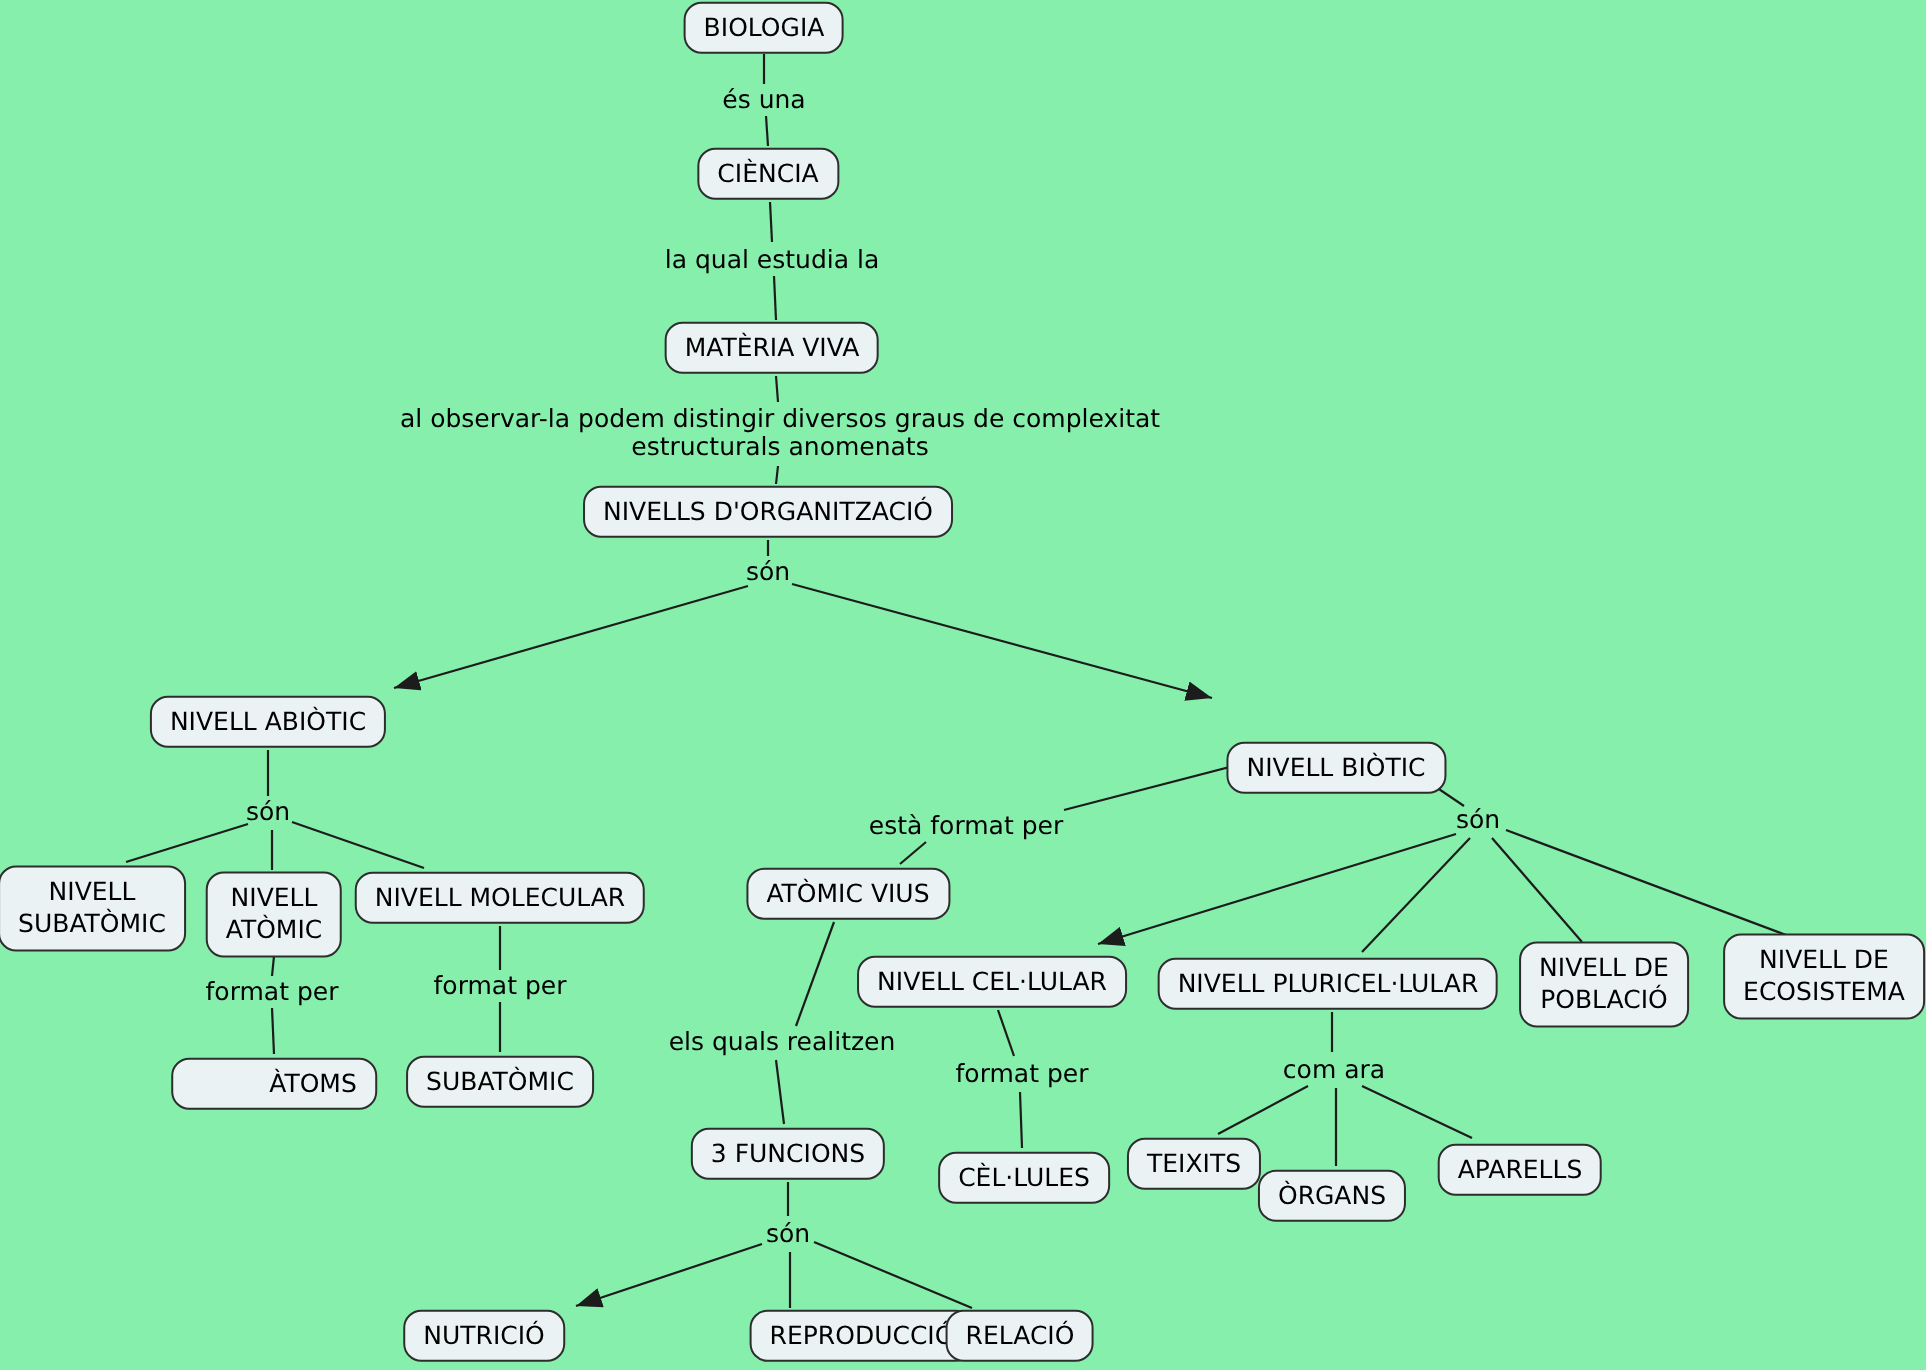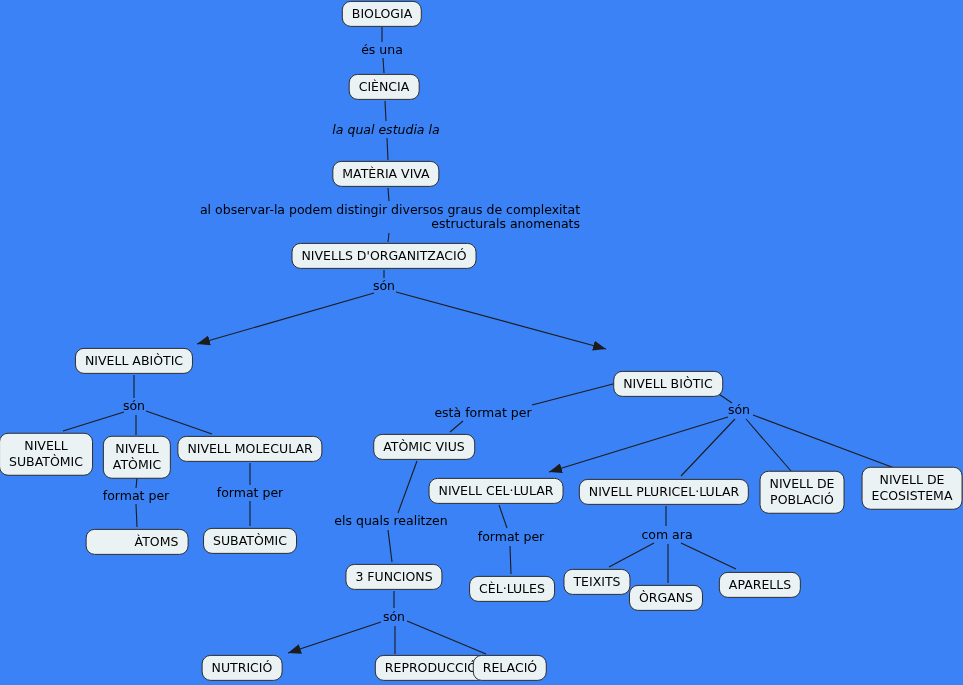--- a/index.html
+++ b/index.html
@@ -34,28 +34,28 @@
     text-align: center;
     white-space: pre-line;
     box-sizing: border-box;
   }
   .edge-label {
     position: absolute;
     transform: translate(-50%, -50%);
     font-size: 12.5px;
     line-height: 1.15;
     color: var(--text-color, #000);
-    text-align: right;
+    text-align: center;
     white-space: pre-line;
   }
 </style>
 </head>
 <body>
 
-<div id="stage" style="--node-fill: #eaf2f4; --node-border: #2d2d2d; --text-color: #000000; background: #3b82f6;">
+<div id="stage" style="--node-fill: #eaf2f4; --node-border: #2d2d2d; --text-color: #000000; background: #86efac;">
   <svg id="edge-svg" width="963" height="685" viewBox="0 0 963 685">
     <defs>
       <marker id="arrowhead" markerUnits="userSpaceOnUse" markerWidth="14" markerHeight="10" refX="13" refY="5" orient="auto">
         <path d="M0,0 L13,5 L0,10 Z" fill="#1c1c1c"></path>
       </marker>
     </defs>
     <g id="edge-group">
         <line x1="382" y1="27" x2="382" y2="42" stroke="#1c1c1c" stroke-width="1.1"></line>
         <line x1="383" y1="58" x2="384" y2="73" stroke="#1c1c1c" stroke-width="1.1"></line>
         <line x1="385" y1="101" x2="386" y2="121" stroke="#1c1c1c" stroke-width="1.1"></line>
@@ -117,21 +117,21 @@
 ECOSISTEMA</div>
       <div class="node" style="left: 394px; top: 577px;">3 FUNCIONS</div>
       <div class="node" style="left: 512px; top: 589px;">CÈL·LULES</div>
       <div class="node" style="left: 597px; top: 582px;">TEIXITS</div>
       <div class="node" style="left: 666px; top: 598px;">ÒRGANS</div>
       <div class="node" style="left: 760px; top: 585px;">APARELLS</div>
       <div class="node" style="left: 242px; top: 668px;">NUTRICIÓ</div>
       <div class="node" style="left: 395px; top: 668px; margin-left: 36px;">REPRODUCCIÓ</div>
       <div class="node" style="left: 510px; top: 668px;">RELACIÓ</div>
       <div class="edge-label" style="left: 382px; top: 50px;">és una</div>
-      <div class="edge-label" style="left: 386px; top: 130px; font-style: italic;">la qual estudia la</div>
+      <div class="edge-label" style="left: 386px; top: 130px;">la qual estudia la</div>
       <div class="edge-label" style="left: 390px; top: 217px;">al observar-la podem distingir diversos graus de complexitat
 estructurals anomenats</div>
       <div class="edge-label" style="left: 384px; top: 286px;">són</div>
       <div class="edge-label" style="left: 134px; top: 406px;">són</div>
       <div class="edge-label" style="left: 136px; top: 496px;">format per</div>
       <div class="edge-label" style="left: 250px; top: 493px;">format per</div>
       <div class="edge-label" style="left: 483px; top: 413px;">està format per</div>
       <div class="edge-label" style="left: 739px; top: 410px;">són</div>
       <div class="edge-label" style="left: 391px; top: 521px;">els quals realitzen</div>
       <div class="edge-label" style="left: 511px; top: 537px;">format per</div>

